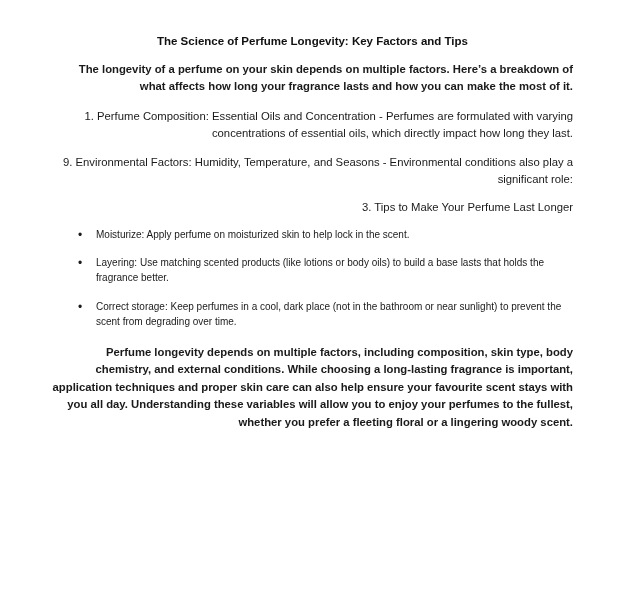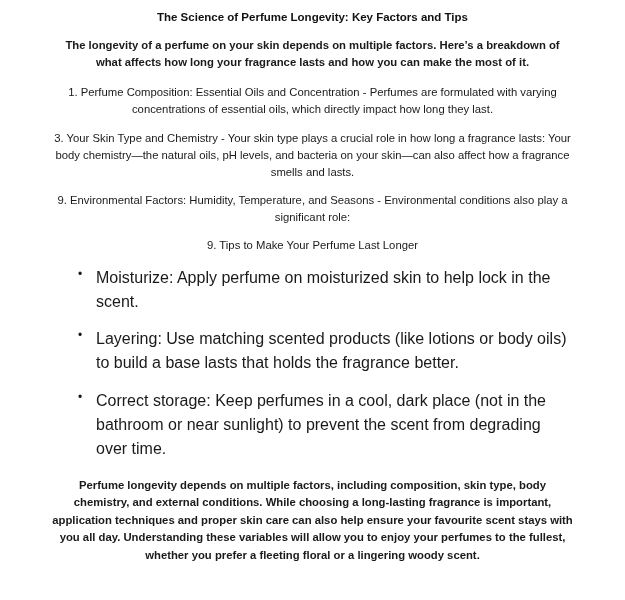--- a/index.html
+++ b/index.html
@@ -13,51 +13,52 @@
     font-family: "Liberation Sans", sans-serif;
     color: #111111;
     overflow: hidden;
   }
   .page {
     width: 625px;
     height: 464px;
     box-sizing: border-box;
     padding: 10px 52px 0 52px;
     background: #ffffff;
+    margin-top: 24px;
   }
   .doc-title {
     font-size: 11.5px;
     font-weight: bold;
     text-align: center;
     margin: 0 0 12px 0;
     line-height: 1.3;
     color: #111111;
   }
   .para {
     font-size: 11.3px;
     line-height: 1.52;
     margin: 0 0 11px 0;
     color: #1a1a1a;
-    text-align: center;
+    text-align: right;
   }
   .lead {
     font-weight: bold;
     margin-bottom: 13px;
   }
   .para .head {
     font-weight: normal;
   }
   .bullets {
     margin: 4px 0 12px 0;
     padding: 0;
     list-style: none;
   }
   .bullets li {
     position: relative;
-    font-size: 16px;
+    font-size: 10px;
     line-height: 1.52;
     margin: 0 0 13px 0;
     padding-left: 44px;
     color: #1a1a1a;
   }
   .bullets li:before {
     content: "\2022";
     position: absolute;
     left: 26px;
     top: -1px;
@@ -75,27 +76,26 @@
 
 <div class="page">
 
   <h1 class="doc-title">The Science of Perfume Longevity: Key Factors and Tips</h1>
 
   <p class="para lead">The longevity of a perfume on your skin depends on multiple factors. Here’s a breakdown of what affects how long your fragrance lasts and how you can make the most of it.</p>
 
   <p class="para"><span class="head">1. Perfume Composition: Essential Oils and Concentration -</span><span> Perfumes are formulated with varying concentrations of essential oils, which directly impact how long they last.</span></p>
 
 
-  <p class="para"><span class="head">3. Your Skin Type and Chemistry</span><span> - Your skin type plays a crucial role in how long a fragrance lasts: Your body chemistry—the natural oils, pH levels, and bacteria on your skin—can also affect how a fragrance smells and lasts.</span></p>
 
 
 
   <p class="para"><span class="head">9. Environmental Factors: Humidity, Temperature, and Seasons -</span><span> Environmental conditions also play a significant role:</span></p>
 
-  <p class="para"><span class="head">9. Tips to Make Your Perfume Last Longer</span><span></span></p>
+  <p class="para"><span class="head">3. Tips to Make Your Perfume Last Longer</span><span></span></p>
 
   <ul class="bullets">
     <li>Moisturize: Apply perfume on moisturized skin to help lock in the scent.</li>
     <li>Layering: Use matching scented products (like lotions or body oils) to build a base lasts that holds the fragrance better.</li>
     <li>Correct storage: Keep perfumes in a cool, dark place (not in the bathroom or near sunlight) to prevent the scent from degrading over time.</li>
   </ul>
 
   <p class="para closing">Perfume longevity depends on multiple factors, including composition, skin type, body chemistry, and external conditions. While choosing a long-lasting fragrance is important, application techniques and proper skin care can also help ensure your favourite scent stays with you all day. Understanding these variables will allow you to enjoy your perfumes to the fullest, whether you prefer a fleeting floral or a lingering woody scent.</p>
 
 </div>

